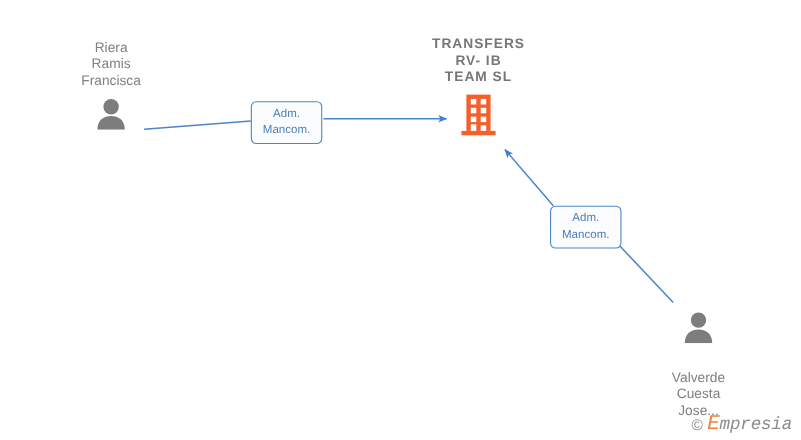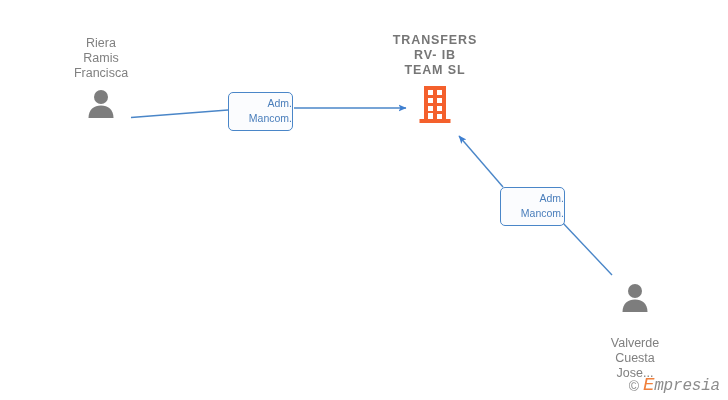--- a/index.html
+++ b/index.html
@@ -76,21 +76,21 @@
   
   .edge-chip {
     position: absolute;
     box-sizing: border-box;
     border: 1px solid #4a86c8;
     border-radius: 5px;
     background: #fbfcfe;
     color: #4a7ebb;
     font-size: 10.5px;
     line-height: 15px;
-    text-align: right;
+    text-align: center;
     padding: 3px 0 4px;
     white-space: pre-line;
   }
   #chip-1 {
     left: 228px;
     top: 92px;
     width: 65px;
   }
   #chip-2 {
     left: 500px;

